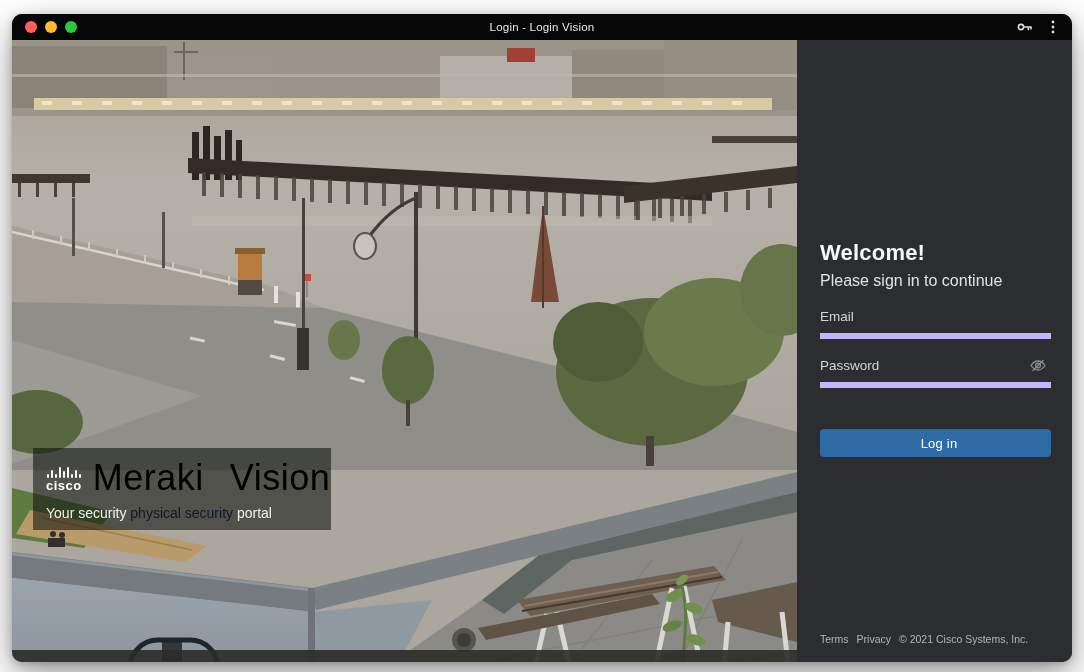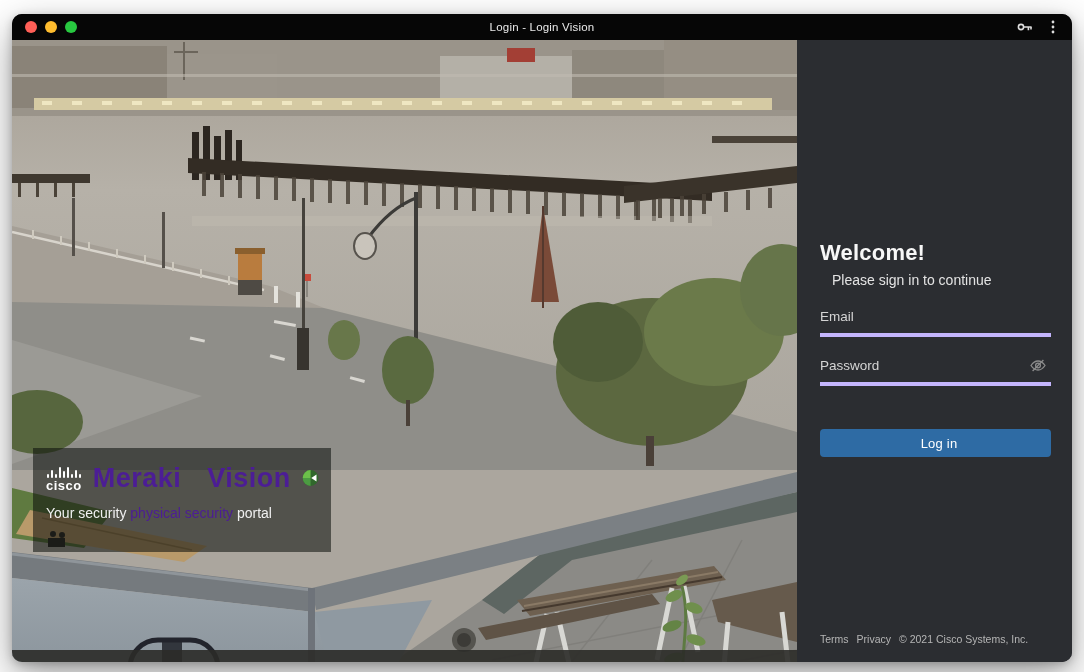--- a/index.html
+++ b/index.html
@@ -24,48 +24,48 @@
   .tb-icon { display:flex; align-items:center; justify-content:center; width:18px; height:18px; cursor:pointer; }
 
   
   .content { display:flex; height:622px; }
 
   
   .photo { position:relative; width:785px; height:622px; overflow:hidden; background:#aba69e; }
   .photo svg { display:block; width:785px; height:622px; }
 
   .logo-overlay {
-    position:absolute; left:21px; top:408px; width:298px; height:104px;
+    position:absolute; left:21px; top:408px; width:298px; height:82px;
     background:rgba(10,12,10,.55); padding:10px 12px 10px 13px; color:#fff;
   }
   .logo-row { display:flex; align-items:center; gap:11px; height:40px; }
   .cisco-block { display:flex; flex-direction:column; align-items:center; margin-top:2px; }
   .cisco-bars { display:flex; align-items:flex-end; gap:2px; height:11px; margin-bottom:1px; }
   .cisco-bars i { display:block; width:2px; background:#fff; border-radius:1px; }
   .cisco-bars i:nth-child(1){height:4px;} .cisco-bars i:nth-child(2){height:8px;}
   .cisco-bars i:nth-child(3){height:4px;} .cisco-bars i:nth-child(4){height:11px;}
   .cisco-bars i:nth-child(5){height:7px;} .cisco-bars i:nth-child(6){height:11px;}
   .cisco-bars i:nth-child(7){height:4px;} .cisco-bars i:nth-child(8){height:8px;}
   .cisco-bars i:nth-child(9){height:4px;}
   .cisco-word { font-size:13px; font-weight:bold; letter-spacing:.5px; line-height:1; }
-  .brand-big { font-size:27px; font-weight:700; letter-spacing:.5px; color:#4c1d95; }
+  .brand-big { font-size:36px; font-weight:400; letter-spacing:.5px; color:#000000; }
   .brand-divider { width:1px; height:25px; background:rgba(255,255,255,.85); margin:0 2px; }
   .tagline { margin-top:7px; font-size:14px; color:#f0f0f0; }
-  .tagline .hl { color:#4c1d95;margin-top:36px; }
+  .tagline .hl { color:#0f172a;margin-top:36px; }
 
   
   .panel { position:relative; width:275px; height:622px; background:#2b2d31; }
   .panel-inner { position:absolute; left:23px; right:21px; top:0; bottom:0; }
 
   .welcome { position:absolute; top:200px; left:0; font-size:22px; font-weight:600; color:#f7f7f7; letter-spacing:.2px; }
-  .subheading { position:absolute; top:232px; left:12px; font-size:14px; color:#e3e3e3; }
+  .subheading { position:absolute; top:232px; left:0; font-size:16px; color:#e3e3e3; }
 
   .field { position:absolute; left:0; right:0; }
   .field input {
-    width:100%; background:transparent; border:none; border-bottom:4px solid #c4b5fd;
+    width:100%; background:transparent; border:none; border-bottom:6px solid #c4b5fd;
     color:#e8e8e8; font-size:13.5px; padding:6px 0 9px 0; outline:none;
     font-family:"Liberation Sans", sans-serif;
   }
   .field input::placeholder { color:#d4d4d4; opacity:1; }
   .field-email { top:263px; }
   .field-password { top:312px; }
   .eye-btn { position:absolute; right:2px; top:6px; width:20px; height:16px; cursor:pointer; }
 
   .remember-row { position:absolute; top:356px; left:0; right:0; display:flex; align-items:center; }
   .checkbox {

